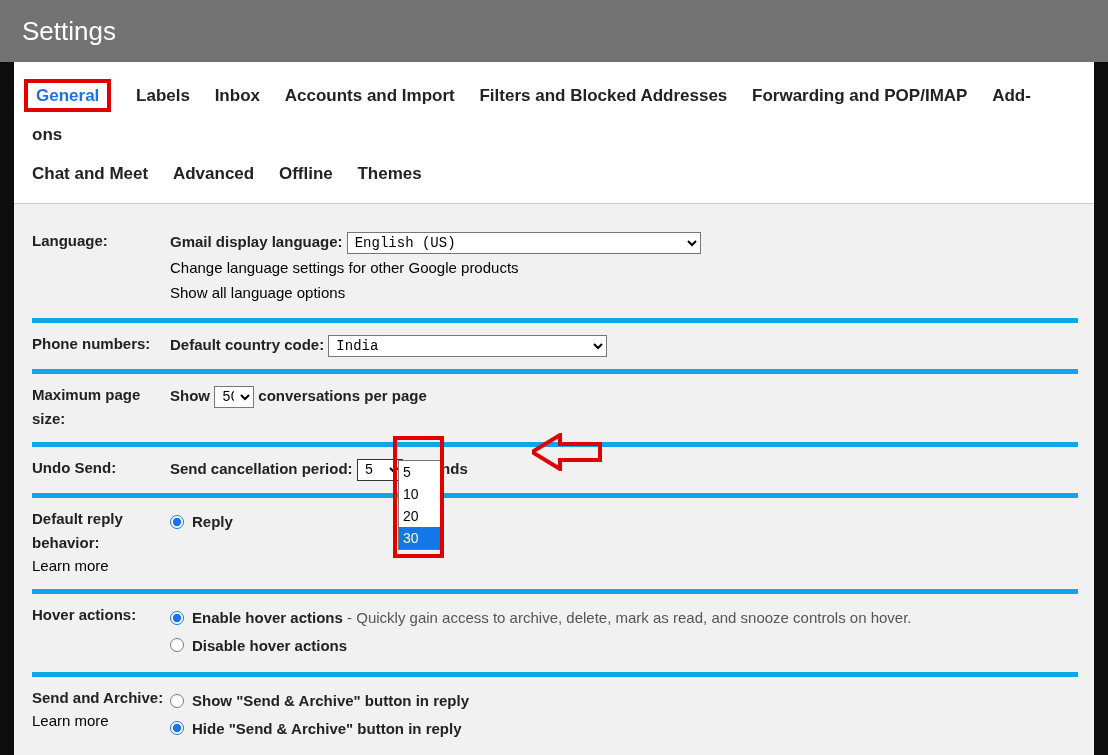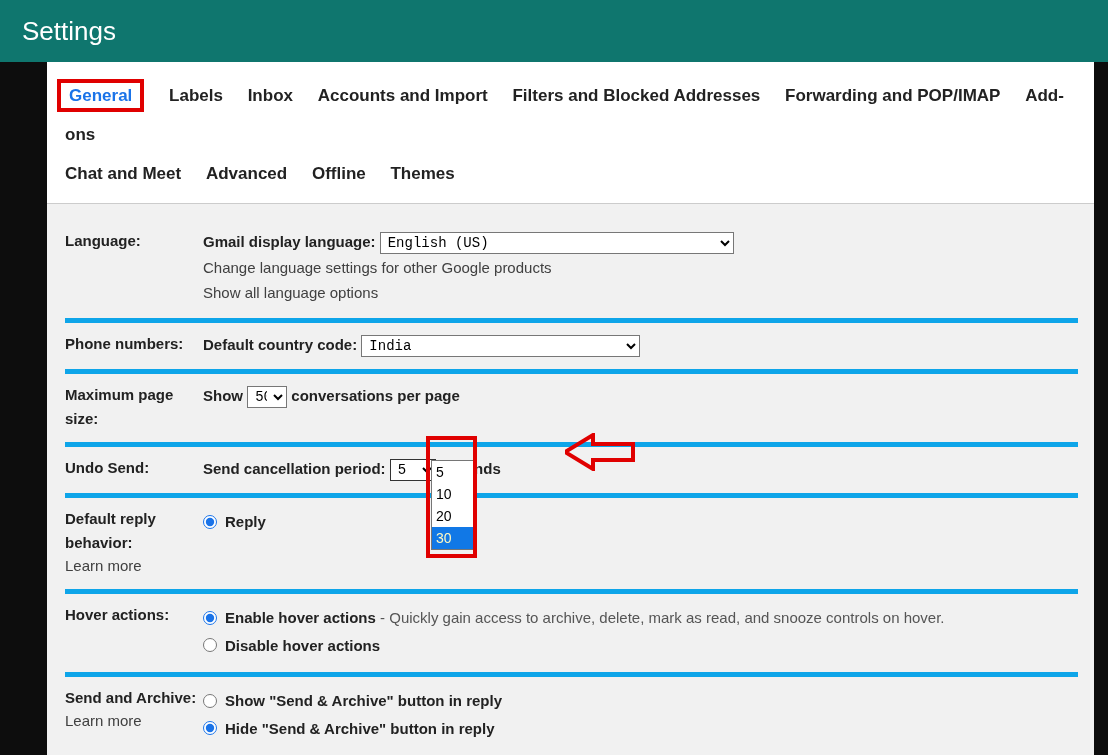--- a/index.html
+++ b/index.html
@@ -5,36 +5,35 @@
   * { box-sizing: border-box; margin: 0; padding: 0; }
   body {
     font-family: Arial, sans-serif;
     background: #0d0d0d;
     width: 1108px;
     height: 755px;
     overflow: hidden;
     position: relative;
   }
   .topbar {
-    background: #0f766e;
+    background: #737373;
     height: 62px;
     color: #fff;
     display: flex;
     align-items: center;
     padding-left: 22px;
   }
   .topbar h1 { font-size: 26px; font-weight: 400; }
   .main-area {
     position: absolute;
     top: 62px;
     left: 14px;
     right: 14px;
     bottom: 2px;
     background: #fff;
-    margin-left: 33px;
   }
   .tabs {
     padding: 14px 18px 10px 18px;
     font-size: 17px;
     color: #222;
     border-bottom: 1px solid #ccc;
     line-height: 2.3;
   }
   .tabs span { margin-right: 20px; cursor: pointer; font-weight:700; }
   .tab-active { color: #1a73e8; }
@@ -66,21 +65,21 @@
     font-size: 15px;
     line-height: 1.55;
   }
   .value-col {
     flex: 1;
     font-size: 15px;
     color: #222;
     line-height: 1.7;
   }
   .value-col b, .bold { font-weight: 700; }
-  .link { color: #404040; cursor: pointer; }
+  .link { color: #000000; cursor: pointer; }
   select {
     font-family: Liberation Mono, monospace;
     font-size: 14px;
     padding: 1px 3px;
     background: #fff;
     border: 1px solid #777;
   }
   .sel-lang { width: 354px; }
   .sel-country { width: 279px; }
   .sel-pagesize { width: 40px; }

